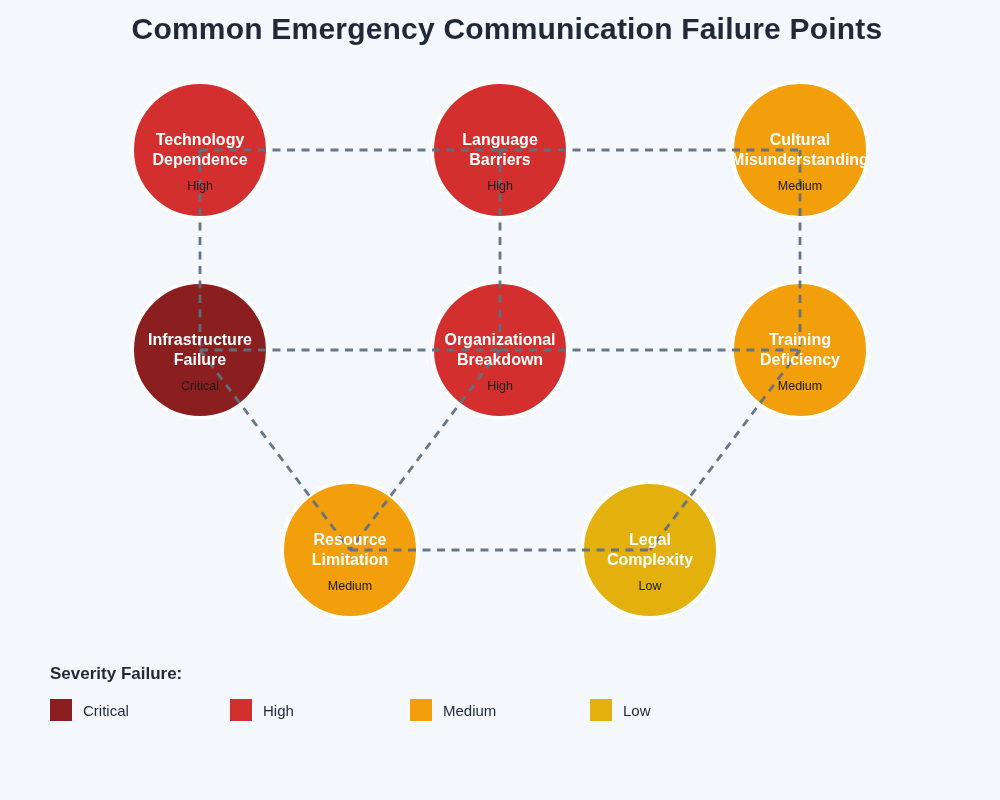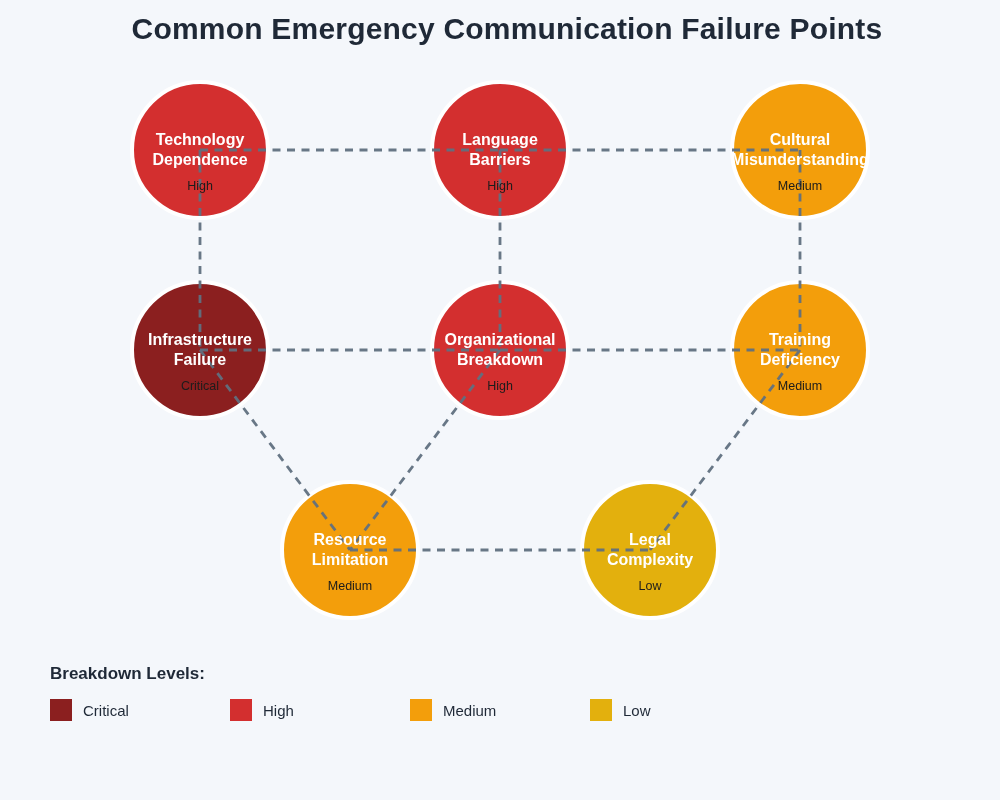--- a/index.html
+++ b/index.html
@@ -112,21 +112,21 @@
         <text class="node-severity" x="500" y="390" fill="#1c1c1c">High</text>
         <text class="node-label" fill="#ffffff"><tspan x="800" y="345">Training</tspan><tspan x="800" y="365">Deficiency</tspan></text>
         <text class="node-severity" x="800" y="390" fill="#1c1c1c">Medium</text>
         <text class="node-label" fill="#ffffff"><tspan x="350" y="545">Resource</tspan><tspan x="350" y="565">Limitation</tspan></text>
         <text class="node-severity" x="350" y="590" fill="#1c1c1c">Medium</text>
         <text class="node-label" fill="#ffffff"><tspan x="650" y="545">Legal</tspan><tspan x="650" y="565">Complexity</tspan></text>
         <text class="node-severity" x="650" y="590" fill="#1c1c1c">Low</text>
       </g>
   </svg>
 
-  <h2 class="legend-heading" style="color: rgb(31, 41, 55);">Breakdown Levels:</h2>
+  <h2 class="legend-heading" style="color: rgb(31, 41, 55);">Severity Failure:</h2>
   <div>
       <div class="legend-item" style="left: 50px;">
         <span class="legend-swatch" style="background: rgb(139, 31, 31);"></span>
         <span class="legend-label" style="color: rgb(31, 41, 55);">Critical</span>
       </div>
       <div class="legend-item" style="left: 230px;">
         <span class="legend-swatch" style="background: rgb(211, 47, 47);"></span>
         <span class="legend-label" style="color: rgb(31, 41, 55);">High</span>
       </div>
       <div class="legend-item" style="left: 410px;">

